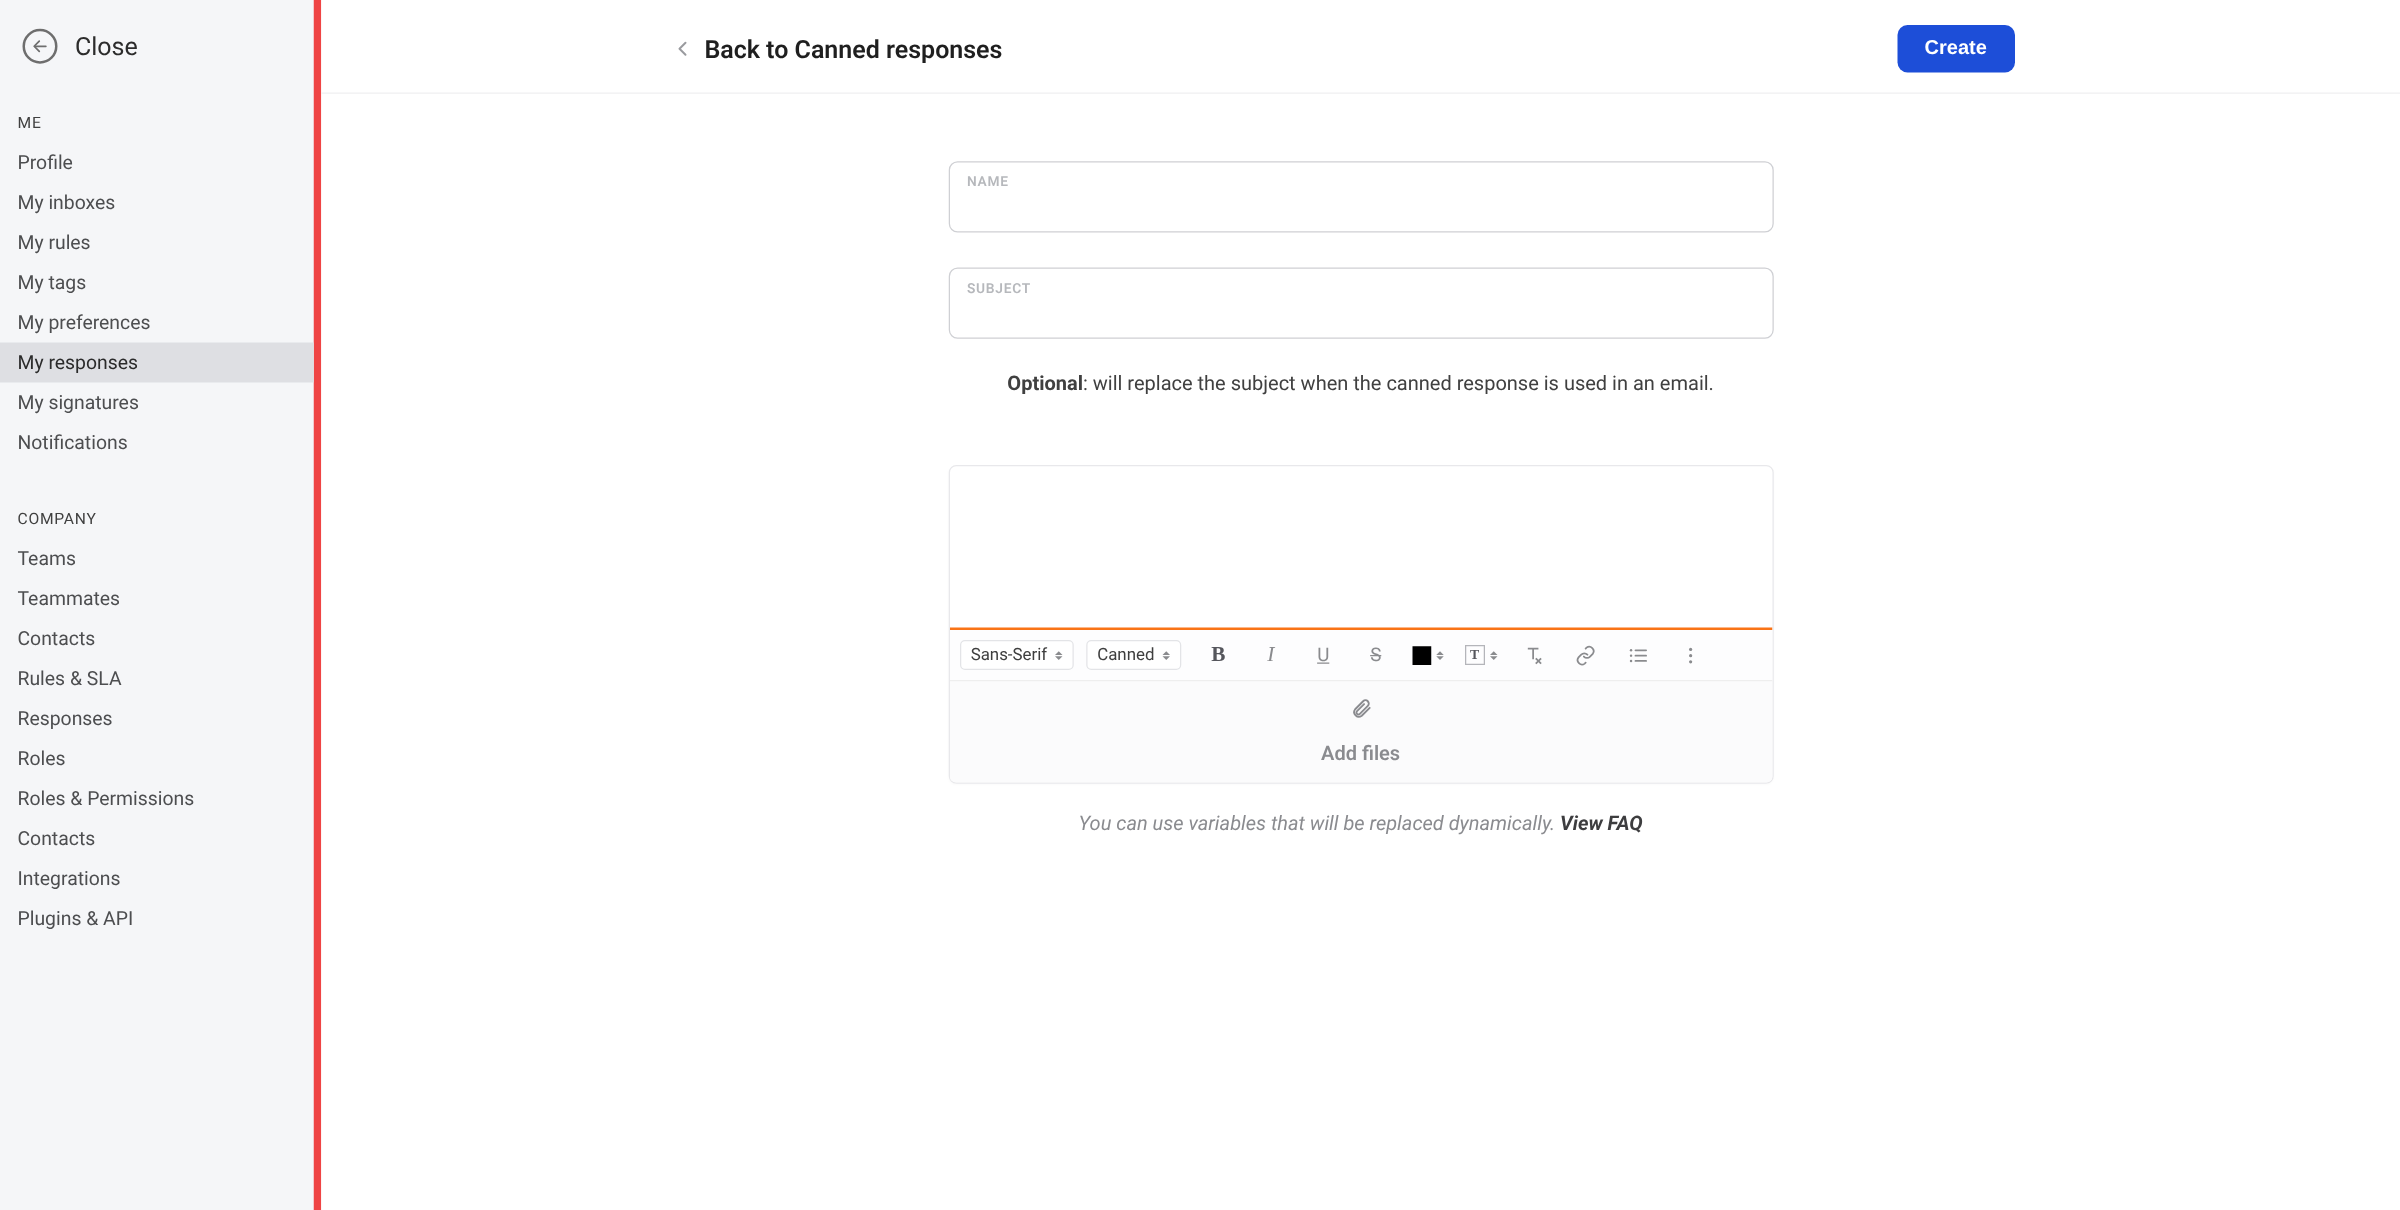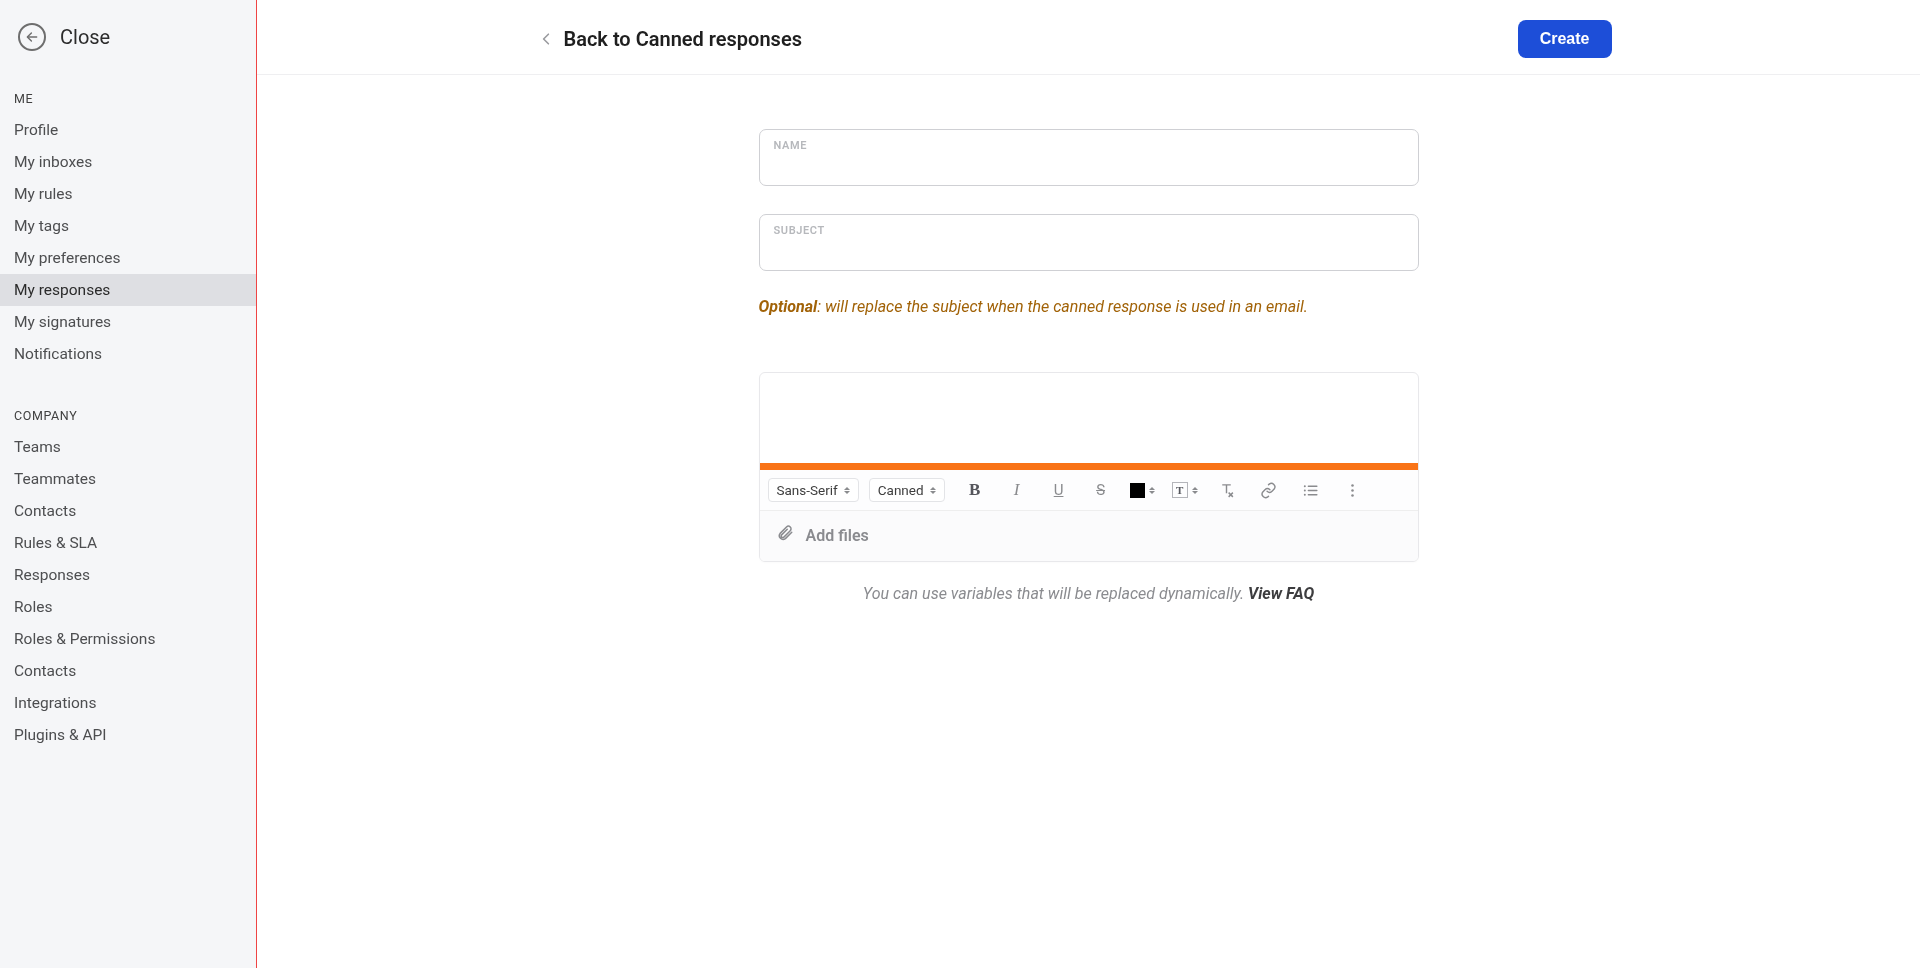--- a/index.html
+++ b/index.html
@@ -11,21 +11,21 @@
     height: 968px;
     overflow: hidden;
   }
 
   
   .sidebar {
     position: absolute;
     left: 0; top: 0;
     width: 257px; height: 100%;
     background: #f5f6f8;
-    border-right: 1px solid #ef4444;
+    border-right: 6px solid #ef4444;
   }
   .close-row {
     display: flex;
     align-items: center;
     padding: 23px 18px 30px 18px;
     gap: 14px;
   }
   .back-circle {
     width: 28px; height: 28px;
     border: 2px solid #6e6e6e;
@@ -120,48 +120,49 @@
   .field-input {
     border: none;
     outline: none;
     width: 100%;
     font-size: 15px;
     padding: 6px 0 2px 0;
     background: transparent;
   }
 
   .helper-text {
+    text-align: center;
     font-size: 16px;
-    color: #a16207;
+    color: #404040;
     margin-top: -2px;
     margin-bottom: 56px;
-    font-style: italic;
   }
   .helper-text b { font-weight: 700; }
 
   
   .editor {
     border: 1px solid #e8e8eb;
     border-radius: 6px;
     box-shadow: 0 1px 2px rgba(0,0,0,0.02);
     overflow: hidden;
   }
   .editor-body {
     min-height: 90px;
     padding: 12px 14px;
     position: relative;
   }
 
   .toolbar {
     display: flex;
     align-items: center;
     gap: 2px;
-    border-top: 7px solid #f97316;
+    border-top: 2px solid #f97316;
     padding: 5px 8px;
     background: #fdfdfe;
+    margin-top: 39px;
   }
   .tb-select {
     display: flex; align-items: center;
     border: 1px solid #e3e4e7;
     border-radius: 4px;
     padding: 3px 8px;
     font-size: 13.5px;
     color: #3e3e3e;
     background: #fff;
     cursor: pointer;
@@ -206,20 +207,21 @@
     font-family: Georgia, serif; font-size:11px; font-weight:700; color:#55565c;
   }
   .tb-mini-caret { margin-left:4px; }
 
   .attach-row {
     border-top: 1px solid #eeeeee;
     padding: 12px 16px 14px 16px;
     display: flex; align-items: center;
     gap: 12px;
     background: #fbfbfc;
+    flex-direction: column;
   }
   .clip-icon svg { width: 18px; height: 20px; }
   .attach-text {
     font-size: 16px;
     font-weight: 600;
     color: #8a8b8f;
   }
 
   .footnote {
     text-align: center;

